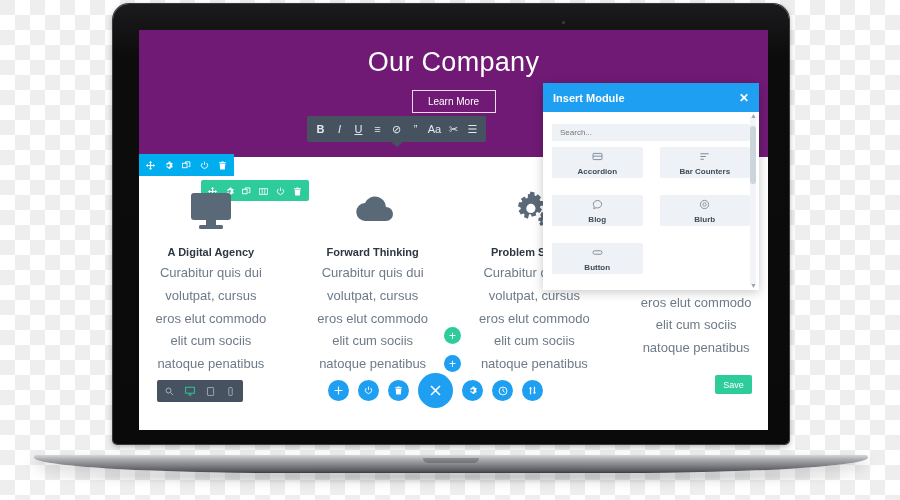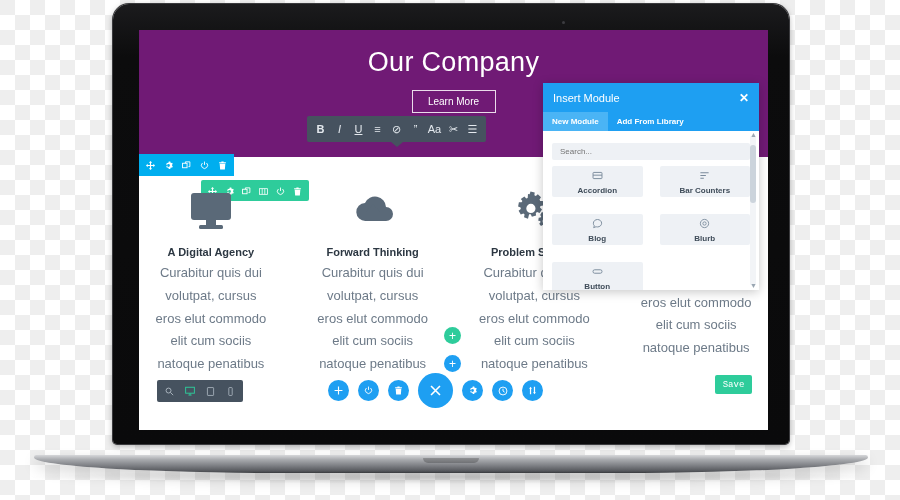--- a/index.html
+++ b/index.html
@@ -145,34 +145,34 @@
   .cbtn {
     background: #1e9ff2; border-radius: 50%; color: #fff;
     display: flex; align-items: center; justify-content: center;
     cursor: pointer; border: none;
   }
   .cbtn.s { width: 21px; height: 21px; }
   .cbtn.lg { width: 35px; height: 35px; }
   .save-btn {
     position: absolute; left: 576px; top: 345px; width: 37px; height: 19px;
     background: #2ecc9b; color: #fff; font-size: 9px; border: none;
-    border-radius: 2px; cursor: pointer; font-family: Liberation Mono, monospace;
+    border-radius: 2px; cursor: pointer; font-family: Liberation Sans, sans-serif;
   }
 
   
   .panel {
     position: absolute; left: 404px; top: 53px; width: 216px; height: 207px;
     background: #fff; box-shadow: 0 2px 10px rgba(0,0,0,.22);
     z-index: 20; display: flex; flex-direction: column;
   }
   .panel-head {
     background: #1e9ff2; height: 29px; display: flex; align-items: center;
     justify-content: space-between; padding: 0 10px; color: #fff;
   }
-  .panel-title { font-size: 11px; font-weight: 400; }
+  .panel-title { font-size: 11px; font-weight: 700; }
   .panel-close { font-size: 12px; cursor: pointer; font-weight: 700; }
   .panel-tabs { display: flex; background: #1e9ff2; height: 19px; }
   .panel-tab {
     font-size: 8px; color: #fff; padding: 0 9px; display: flex;
     align-items: center; cursor: pointer; font-weight: 700;
   }
   .panel-tab.active { background: #4ab4f5; }
   .panel-body {
     flex: 1; background: #fff; padding: 9px 9px 8px 9px;
     overflow: hidden; position: relative;
@@ -401,24 +401,20 @@
           </svg>
         </button>
     </div>
     <button class="save-btn">Save</button>
 
     <div class="panel">
       <div class="panel-head">
         <span class="panel-title">Insert Module</span>
         <span class="panel-close">✕</span>
       </div>
-      <div class="panel-tabs">
-        <div class="panel-tab active">New Module</div>
-        <div class="panel-tab">Add From Library</div>
-      </div>
       <div class="panel-body">
         <input class="panel-search" placeholder="Search..." style="">
         <div class="mod-grid">
           <div class="mod-card">
             <span class="mi"><svg width="11" height="11" viewBox="0 0 16 16" fill="none" stroke="currentColor" stroke-width="1.4">
                   <rect x="1.5" y="3.5" width="13" height="9" rx="1"></rect>
                   <path d="M1.5 7.5h13"></path>
                 </svg></span>
             <span class="ml">Accordion</span>
           </div>

